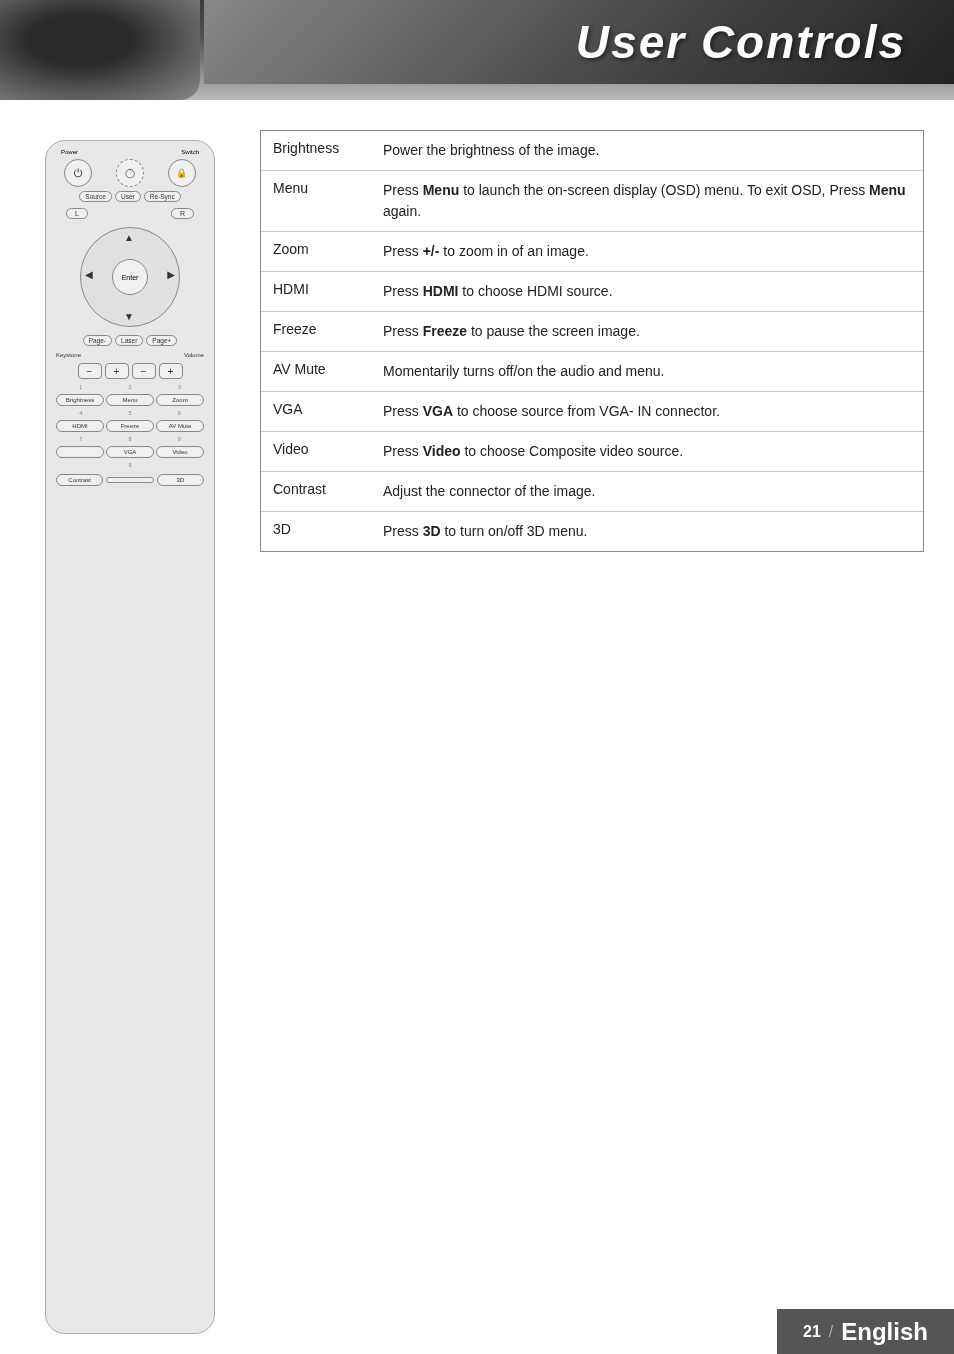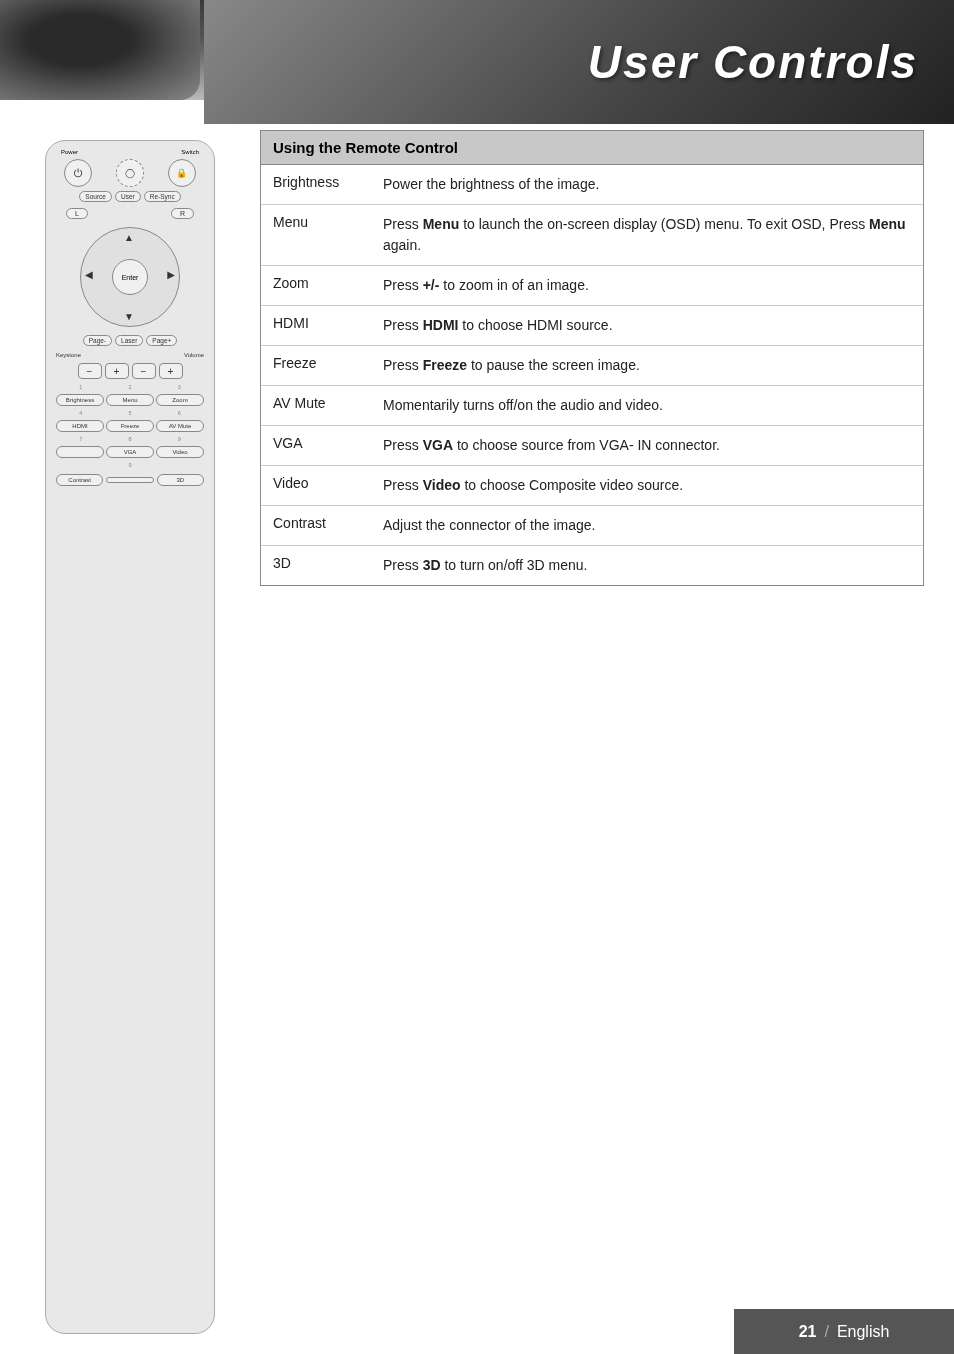--- a/index.html
+++ b/index.html
@@ -32,26 +32,26 @@
       background: radial-gradient(ellipse at 40% 40%, #2a2a2a 30%, #555 60%, #888 100%);
       z-index: 1;
       border-radius: 0 0 20px 0;
     }
 
     .header-title-area {
       position: absolute;
       top: 0;
       right: 0;
       width: 750px;
-      height: 124px;
+      height: 84px;
       background: linear-gradient(135deg, #888 0%, #666 30%, #444 60%, #222 100%);
       display: flex;
       align-items: center;
       justify-content: flex-end;
-      padding-right: 36px;
+      padding-right: 48px;
       z-index: 2;
     }
 
     .page-title {
       font-size: 46px;
       font-style: italic;
       color: #fff;
       font-weight: bold;
       letter-spacing: 2px;
       text-shadow: 2px 2px 4px rgba(0,0,0,0.5);
@@ -292,44 +292,44 @@
     .data-table .col-desc {
       color: #222;
       line-height: 1.5;
     }
 
     
     .footer {
       position: absolute;
       bottom: 0;
       right: 0;
-      width: 220px;
+      width: 177px;
       height: 45px;
       background: #555;
       display: flex;
       align-items: center;
       justify-content: center;
       gap: 8px;
     }
 
     .footer-page-num {
       font-size: 16px;
       color: #fff;
       font-weight: bold;
     }
 
     .footer-divider {
       color: #aaa;
       font-size: 16px;
     }
 
     .footer-lang {
-      font-size: 16px;
+      font-size: 24px;
       color: #fff;
-      font-weight: normal;
+      font-weight: bold;
     }
   </style>
 </head>
 <body>
 
 <div class="header-bg"></div>
 <div class="header-left-img"></div>
 <div class="header-title-area">
   <span class="page-title">User Controls</span>
 </div>
@@ -432,21 +432,20 @@
         <div class="remote-grid-btn" style="flex:1;">Contrast</div>
         <div class="remote-grid-btn" style="flex:1;"></div>
         <div class="remote-grid-btn" style="flex:1;">3D</div>
       </div>
 
     </div>
   </div>
 
   <div class="table-area">
     <div class="table-container">
-      <div class="table-header">Using the Remote Control</div>
       <table class="data-table">
         <tbody>
 
           <tr>
             <td class="col-term">Brightness</td>
             <td class="col-desc">Power the brightness of the image.</td>
           </tr>
 
           <tr>
             <td class="col-term">Menu</td>
@@ -463,21 +462,21 @@
             <td class="col-desc">Press <strong>HDMI</strong> to choose HDMI source.</td>
           </tr>
 
           <tr>
             <td class="col-term">Freeze</td>
             <td class="col-desc">Press <strong>Freeze</strong> to pause the screen image.</td>
           </tr>
 
           <tr>
             <td class="col-term">AV Mute</td>
-            <td class="col-desc">Momentarily turns off/on the audio and video.</td>
+            <td class="col-desc">Momentarily turns off/on the audio and menu.</td>
           </tr>
 
           <tr>
             <td class="col-term">VGA</td>
             <td class="col-desc">Press <strong>VGA</strong> to choose source from VGA- IN connector.</td>
           </tr>
 
           <tr>
             <td class="col-term">Video</td>
             <td class="col-desc">Press <strong>Video</strong> to choose Composite video source.</td>

